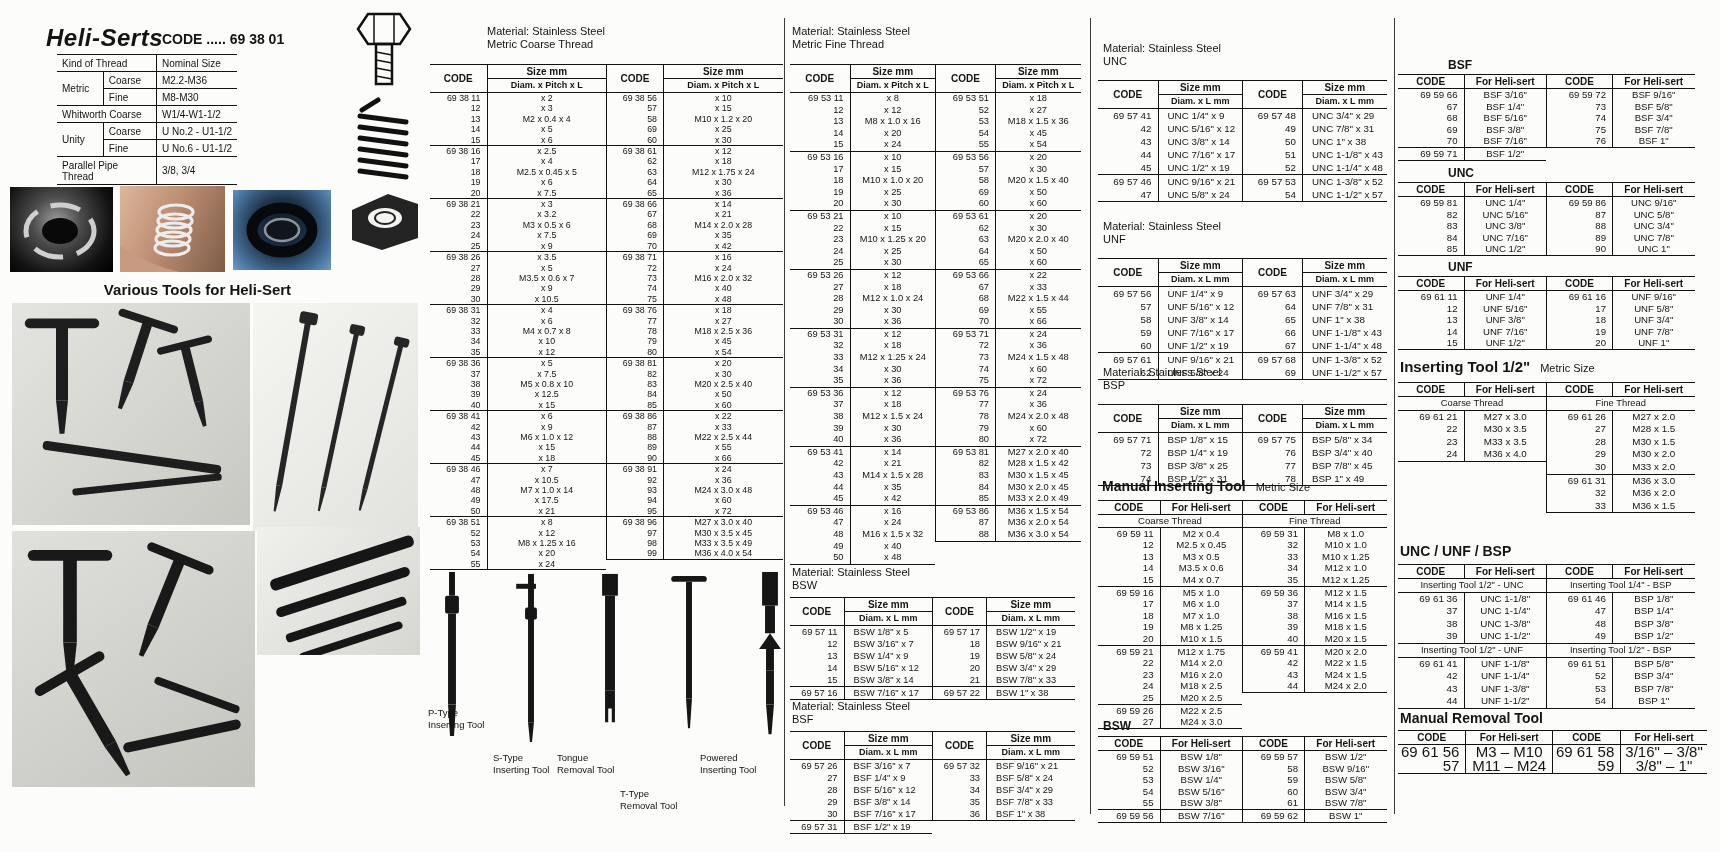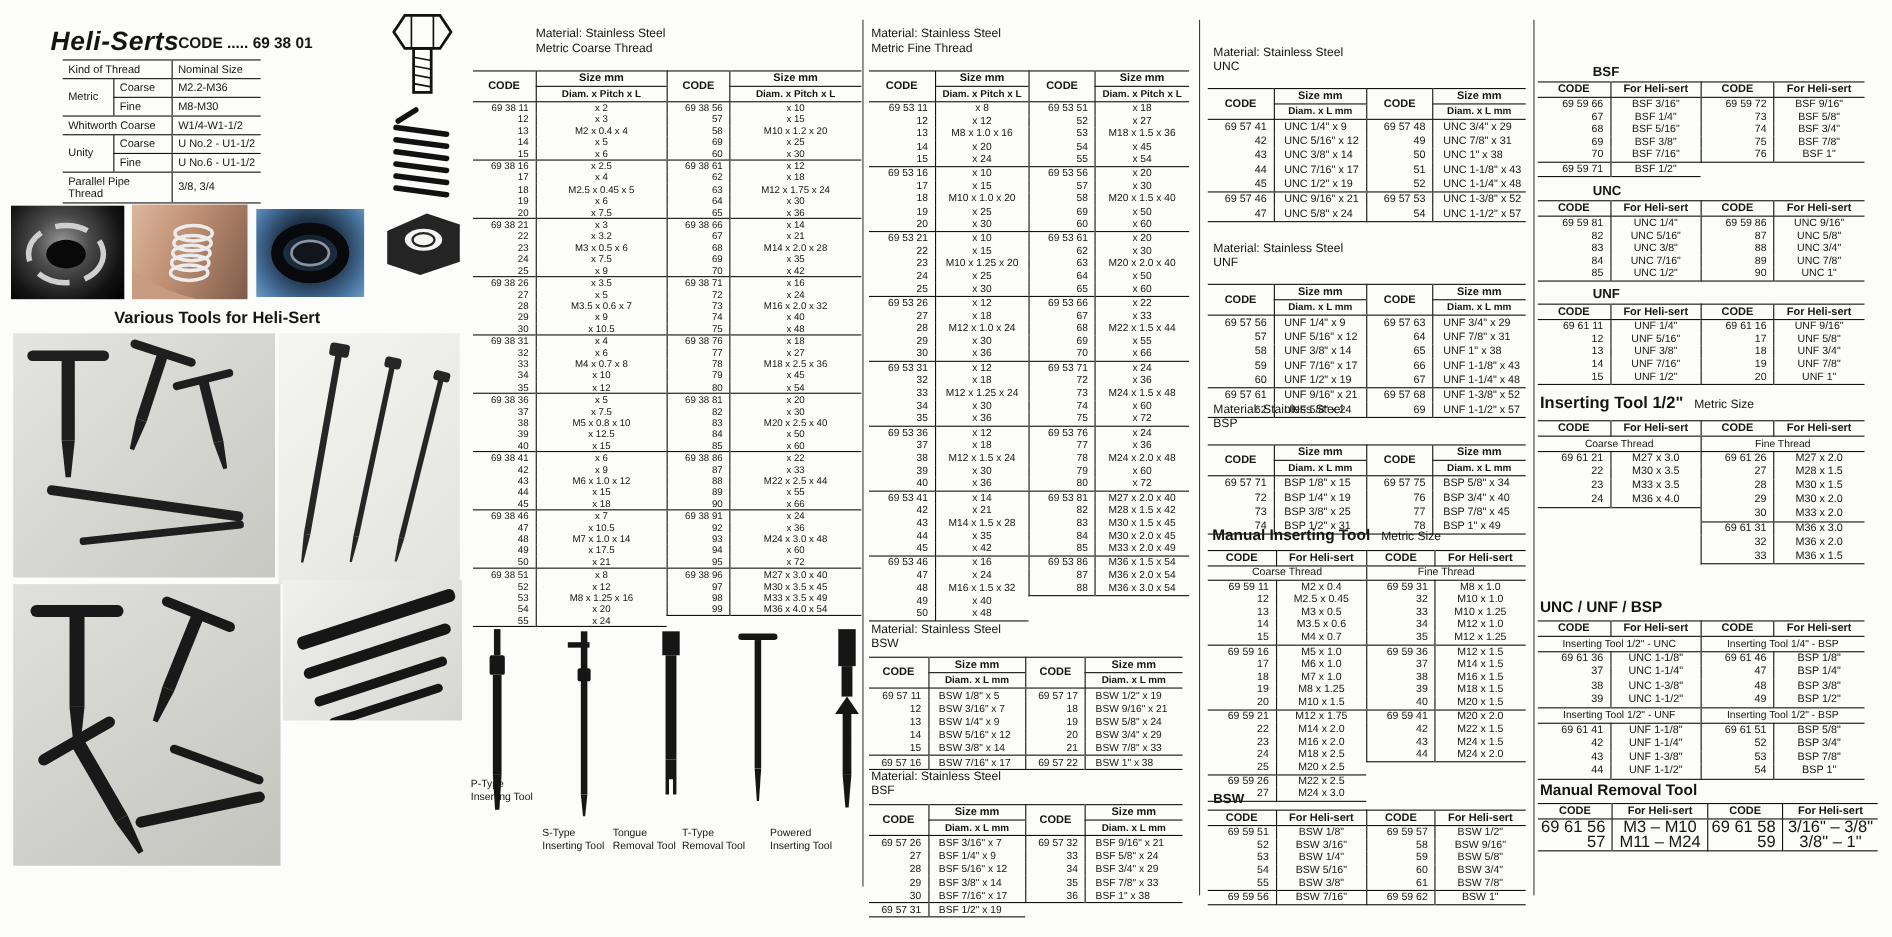--- a/index.html
+++ b/index.html
@@ -647,21 +647,21 @@
     <rect x="14" y="4" width="16" height="34"></rect>
       <rect x="17" y="38" width="10" height="28"></rect>
       <path d="M22 66l11 16h-7v22h-8V82h-7z"></path>
       <rect x="18" y="104" width="8" height="34"></rect>
       <path d="M18 138h8l-2.5 30h-3z"></path>
   </svg>
 </div>
 <div class="tool-label" style="left:428px;top:707px;width:60px">P-Type Inserting Tool</div>
 <div class="tool-label" style="left:493px;top:752px;width:60px">S-Type Inserting Tool</div>
 <div class="tool-label" style="left:557px;top:752px;width:58px">Tongue Removal Tool</div>
-<div class="tool-label" style="left:620px;top:752px;width:58px">T-Type Removal Tool</div>
+<div class="tool-label" style="left:620px;top:788px;width:58px">T-Type Removal Tool</div>
 <div class="tool-label" style="left:700px;top:752px;width:62px">Powered Inserting Tool</div>
 
 <div class="vdiv" style="left:784px;top:18px;height:788px"></div>
 
 <div class="abs mat" style="left:792px;top:25px">
   <div>Material:  Stainless Steel</div>
   <div>Metric Fine Thread</div>
 </div>
 <div class="cat-table t-mf ctr" style="left:790px;top:64px">
     <div class="half">

